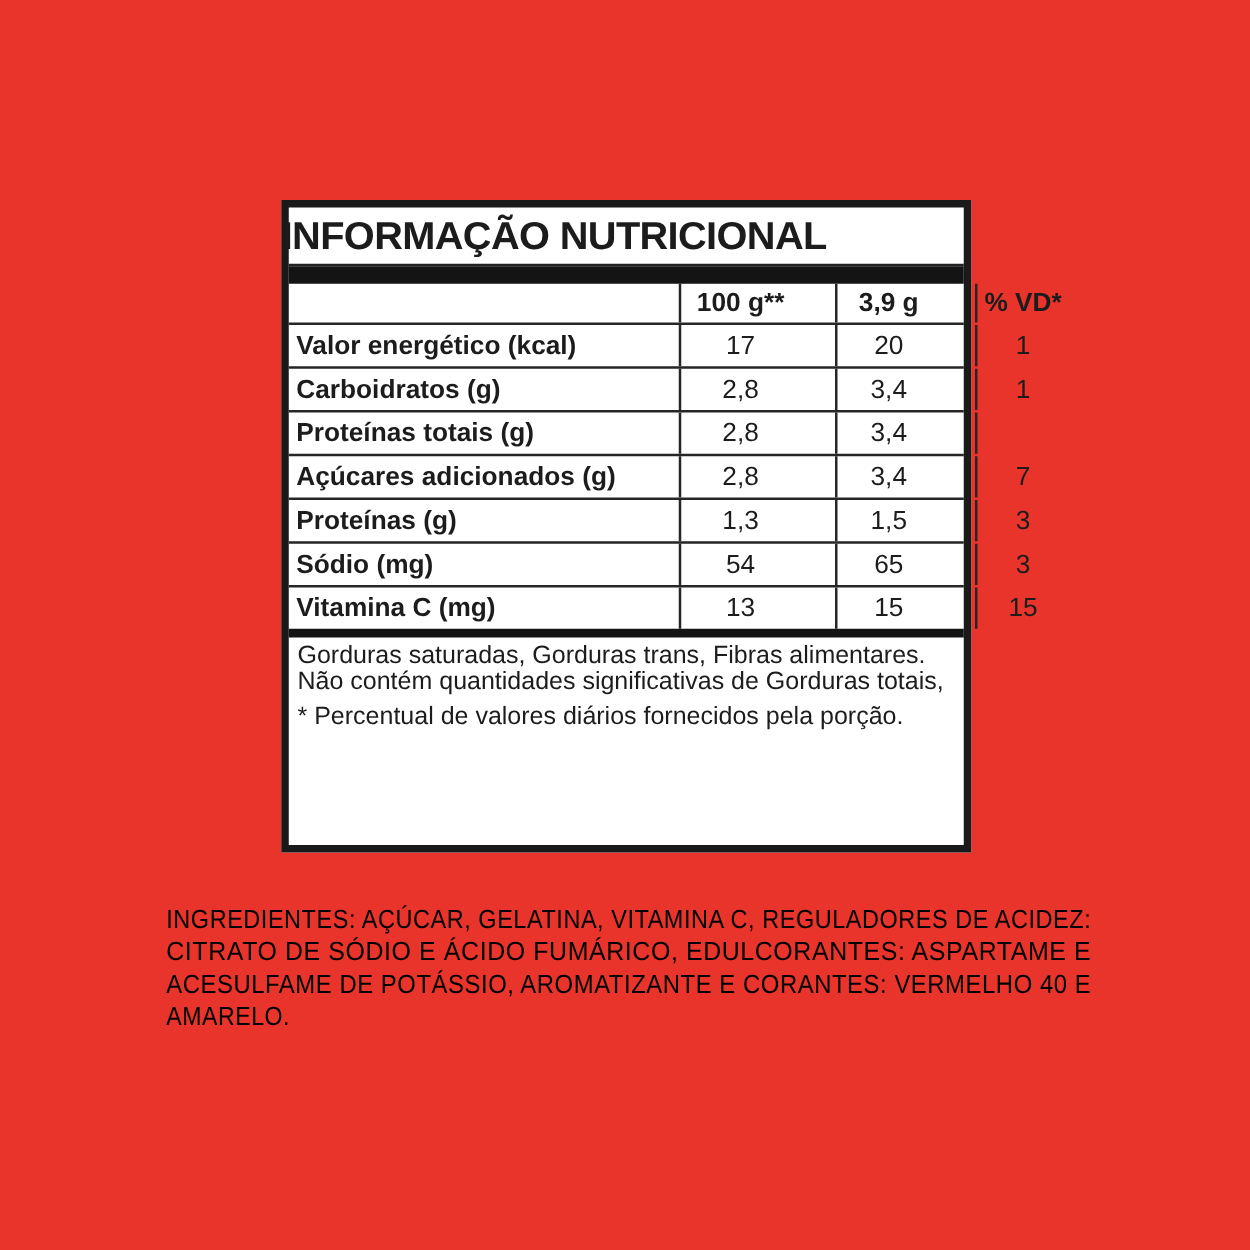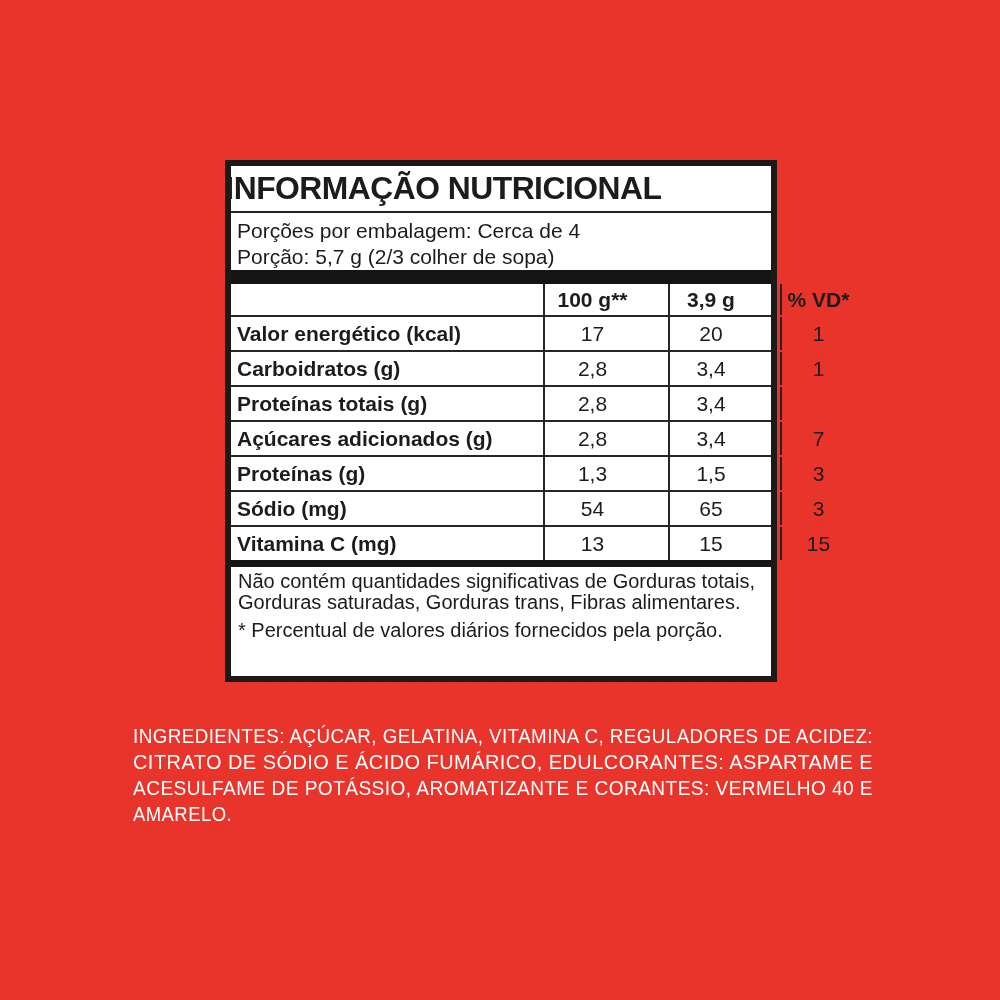--- a/index.html
+++ b/index.html
@@ -39,38 +39,34 @@
   .cell.vline{border-left:2px solid #262626;}
   .cell.nlabel{justify-content:flex-start;text-align:center;padding-left:6px;font-weight:bold;}
   .ind1{padding-left:16px;}
   .ind2{padding-left:30px;}
   .footnotes{padding:4px 7px 0 7px;}
   .fn-line{font-size:20px;line-height:21px;}
   .fn-gap{margin-top:7px;}
   
   .ingredients{
     position:absolute;left:133px;top:723px;width:740px;
-    color:#ffffff;font-size:21px;line-height:26px;letter-spacing:0.5px;text-decoration:underline;
+    color:#000000;font-size:21px;line-height:26px;letter-spacing:0.5px;text-decoration:underline;
   }
   .fitline{display:inline-block;white-space:nowrap;transform-origin:0 50%;}
   .fitcenter{transform-origin:50% 50%;}
 </style>
 </head>
 <body>
 
 <div class="label-box">
 
   <div class="title-wrap">
     <span class="title fitline fitcenter" style="transform: scaleX(1.02664);">INFORMAÇÃO NUTRICIONAL</span>
   </div>
 
-  <div class="serving-block">
-    <div class="serving-line"><span class="fitline" style="transform: scaleX(1);">Porções por embalagem: Cerca de 4</span></div>
-    <div class="serving-line"><span class="fitline" style="transform: scaleX(1);">Porção: 5,7 g (2/3 colher de sopa)</span></div>
-  </div>
 
   <div class="bar-thick"></div>
 
   <div class="t-head">
     <div class="cell nlabel"></div>
     <div class="cell vline">100 g**</div>
     <div class="cell vline">3,9 g</div>
     <div class="cell vline">% VD*</div>
   </div>
 
@@ -119,22 +115,22 @@
   <div class="t-row">
     <div class="cell nlabel">Vitamina C (mg)</div>
     <div class="cell vline">13</div>
     <div class="cell vline">15</div>
     <div class="cell vline">15</div>
   </div>
 
   <div class="bar-bottom"></div>
 
   <div class="footnotes">
+    <div class="fn-line"><span class="fitline" style="transform: scaleX(1);">Gorduras saturadas, Gorduras trans, Fibras alimentares.</span></div>
     <div class="fn-line"><span class="fitline" style="transform: scaleX(1);">Não contém quantidades significativas de Gorduras totais,</span></div>
-    <div class="fn-line"><span class="fitline" style="transform: scaleX(1);">Gorduras saturadas, Gorduras trans, Fibras alimentares.</span></div>
     <div class="fn-line fn-gap"><span class="fitline" style="transform: scaleX(1);">* Percentual de valores diários fornecidos pela porção.</span></div>
   </div>
 
 </div>
 
 <div class="ingredients">
   <div><span class="fitline" style="transform: scaleX(0.893669);">INGREDIENTES: AÇÚCAR, GELATINA, VITAMINA C, REGULADORES DE ACIDEZ:</span></div>
   <div><span class="fitline" style="transform: scaleX(0.949326);">CITRATO DE SÓDIO E ÁCIDO FUMÁRICO, EDULCORANTES: ASPARTAME E</span></div>
   <div><span class="fitline" style="transform: scaleX(0.908219);">ACESULFAME DE POTÁSSIO, AROMATIZANTE E CORANTES: VERMELHO 40 E</span></div>
   <div><span class="fitline" style="transform: scaleX(0.88);">AMARELO.</span></div>

